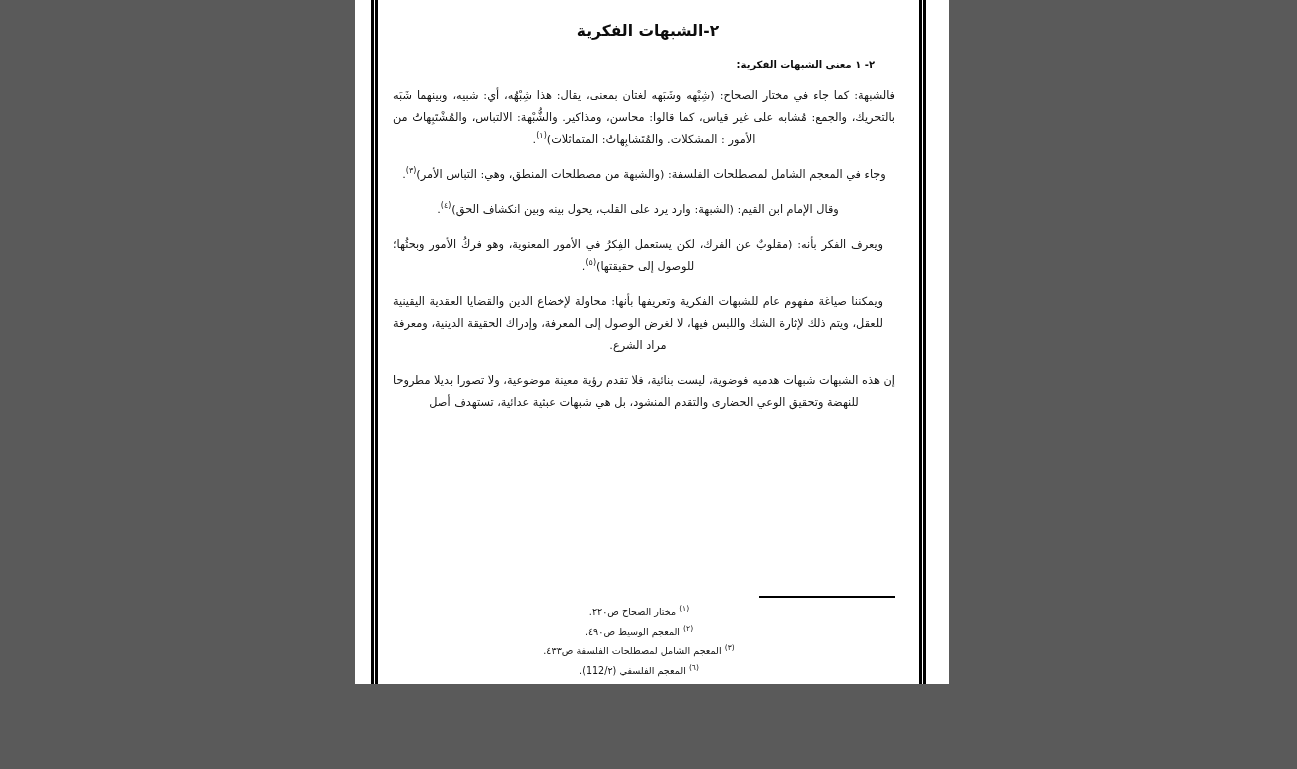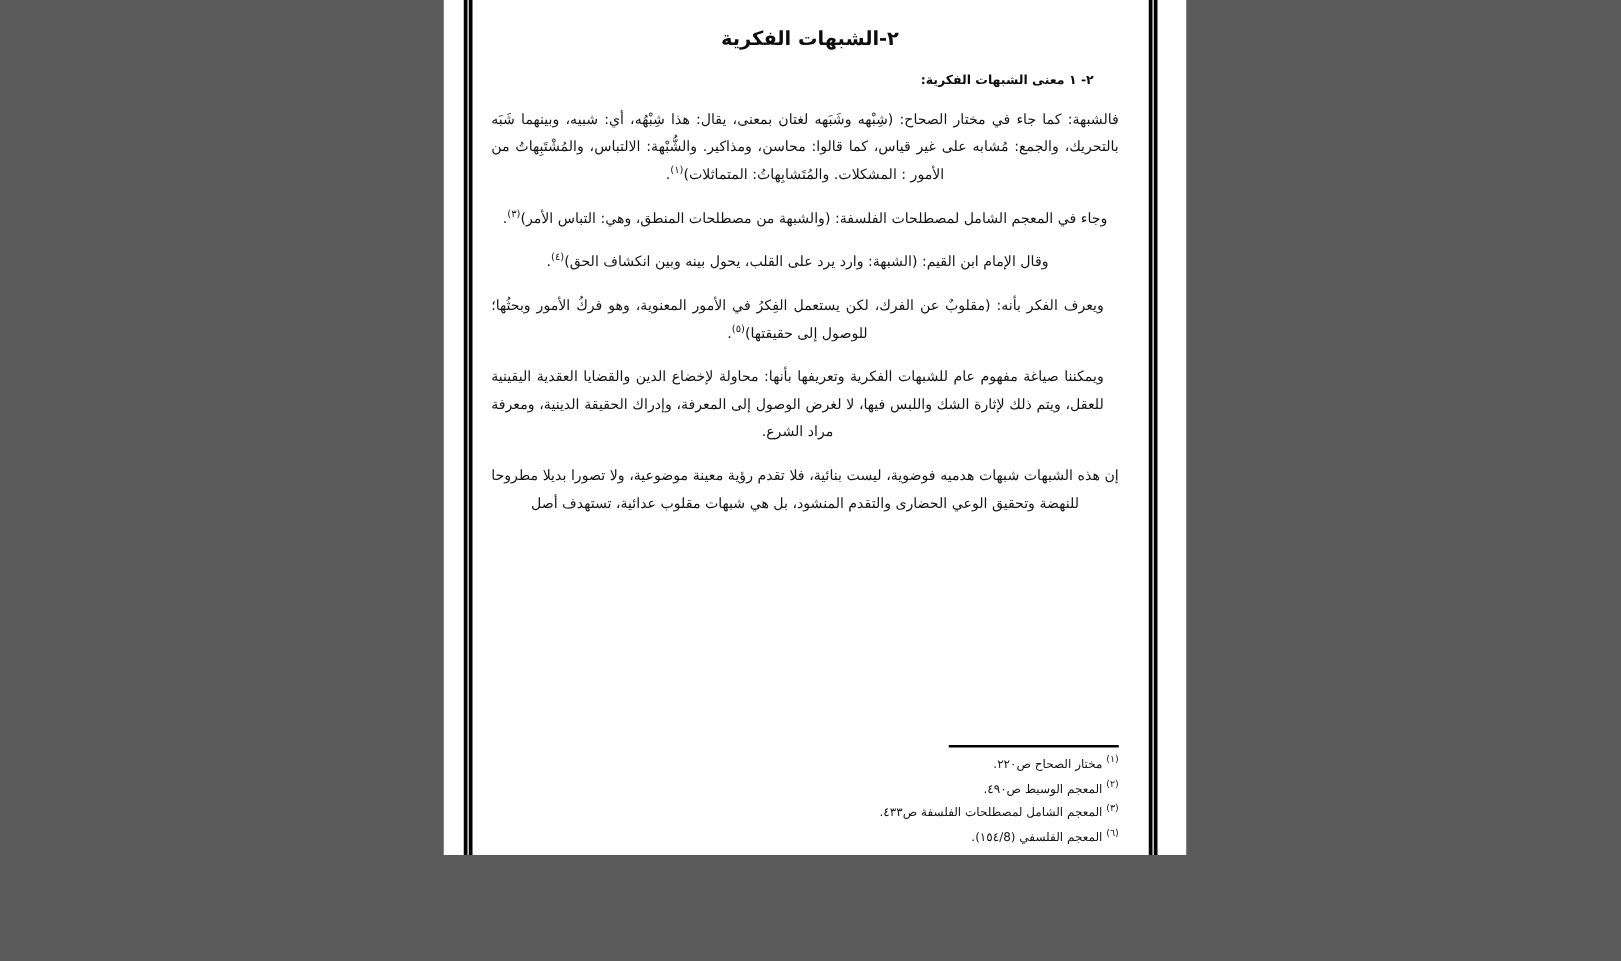--- a/index.html
+++ b/index.html
@@ -105,21 +105,21 @@
   }
   .fn-list {
     list-style: none;
     margin: 0;
     padding: 0 18px 0 0;
   }
   .fn-item {
     font-size: 9.6px;
     line-height: 19.5px;
     color: #141414;
-    text-align: right;
+    text-align: center;
     white-space: nowrap;
   }
   .fn-marker {
     font-size: 7.6px;
     vertical-align: super;
     line-height: 0;
   }
 
   
   #page-number {
@@ -166,30 +166,30 @@
     <p class="para indent">
       <span>ويعرف الفكر بأنه: (مقلوبٌ عن الفرك، لكن يستعمل الفِكرُ في الأمور المعنوية، وهو فركُ الأمور وبحثُها؛ للوصول إلى حقيقتها)</span><sup class="fn">(٥)</sup><span>.</span>
     </p>
 
 
     <p class="para indent">
       <span>ويمكننا صياغة مفهوم عام للشبهات الفكرية وتعريفها بأنها: محاولة لإخضاع الدين والقضايا العقدية اليقينية للعقل، ويتم ذلك لإثارة الشك واللبس فيها، لا لغرض الوصول إلى المعرفة، وإدراك الحقيقة الدينية، ومعرفة مراد الشرع.</span>
     </p>
 
     <p class="para">
-      <span>إن هذه الشبهات شبهات هدميه فوضوية، ليست بنائية، فلا تقدم رؤية معينة موضوعية، ولا تصورا بديلا مطروحا للنهضة وتحقيق الوعي الحضارى والتقدم المنشود، بل هي شبهات مقلوب عدائية، تستهدف أصل</span>
+      <span>إن هذه الشبهات شبهات هدميه فوضوية، ليست بنائية، فلا تقدم رؤية معينة موضوعية، ولا تصورا بديلا مطروحا للنهضة وتحقيق الوعي الحضارى والتقدم المنشود، بل هي شبهات عبثية عدائية، تستهدف أصل</span>
     </p>
 
   </div>
 
   <div id="footnotes">
     <div class="fn-rule"></div>
     <ul class="fn-list">
       <li class="fn-item"><sup class="fn-marker">(١)</sup> <span>مختار الصحاح ص٢٢٠.</span></li>
       <li class="fn-item"><sup class="fn-marker">(٢)</sup> <span>المعجم الوسيط ص٤٩٠.</span></li>
       <li class="fn-item"><sup class="fn-marker">(٣)</sup> <span>المعجم الشامل لمصطلحات الفلسفة ص٤٣٣.</span></li>
-      <li class="fn-item"><sup class="fn-marker">(٦)</sup> <span>المعجم الفلسفي (١٥٤/8).</span></li>
+      <li class="fn-item"><sup class="fn-marker">(٦)</sup> <span>المعجم الفلسفي (112/٢).</span></li>
     </ul>
   </div>
 
   <div id="page-number">3</div>
 
 </div>
 
 </body></html>

